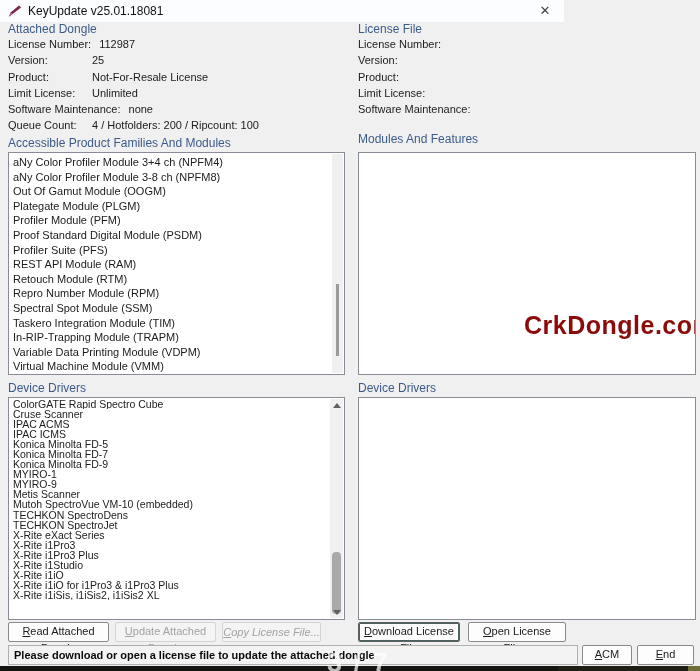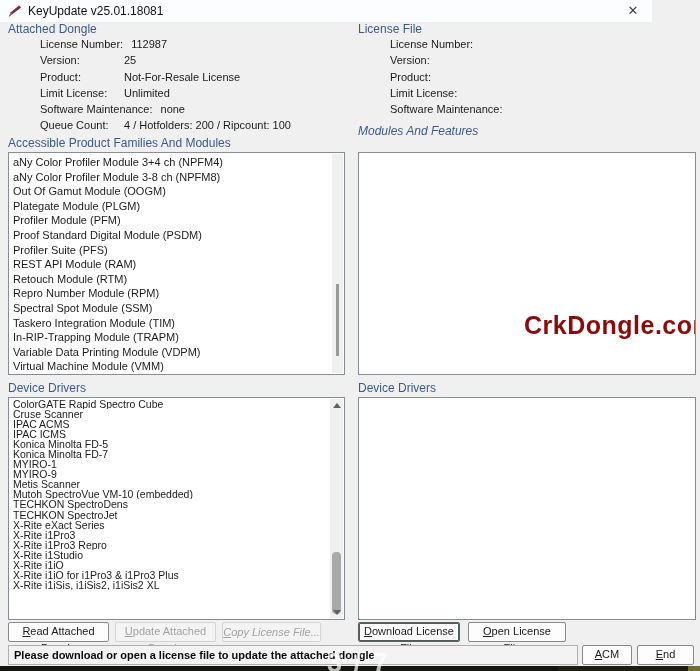--- a/index.html
+++ b/index.html
@@ -2,28 +2,28 @@
 <html><head>
 <meta charset="utf-8">
 <style>
   * { margin:0; padding:0; box-sizing:border-box; }
   html,body { width:700px; height:671px; }
   body { font-family:"Liberation Sans", sans-serif; background:#f0f0f0; position:relative; overflow:hidden; }
 
   .window { position:absolute; left:0; top:0; width:700px; height:671px; background:#f0f0f0; }
 
   
-  .titlebar { position:absolute; left:0; top:0; width:652px; height:22px; background:#fcfdff; display:flex; align-items:center; }
+  .titlebar { position:absolute; left:0; top:0; width:564px; height:22px; background:#fcfdff; display:flex; align-items:center; }
   .titlebar .app-icon { width:14px; height:14px; margin-left:8px; }
   .titlebar .title { font-size:12px; color:#111; margin-left:6px; }
   .close-btn { position:absolute; right:8px; top:2px; width:22px; height:18px; text-align:center; font-size:13px; color:#444; line-height:18px; cursor:default; }
 
   .section-header { position:absolute; font-size:12px; color:#3c5a8a; }
 
-  .field-col { position:absolute; font-size:11px; color:#1b1b1b;margin-left:32px; }
+  .field-col { position:absolute; font-size:11px; color:#1b1b1b; }
   .field-row { display:flex; height:16.3px; align-items:flex-start; }
   .field-row .flabel { min-width:84px; white-space:nowrap; padding-right:8px; }
   .field-row .fvalue { white-space:nowrap; }
 
   .listbox { position:absolute; background:#ffffff; border:1px solid #888c94; overflow:hidden; }
   .modules-list { font-size:11px; line-height:14.6px; padding:2px 22px 0 4px; color:#1b1b1b; }
   .modules-list .list-item, .device-list .list-item { white-space:nowrap; overflow:hidden; }
   .device-list { font-size:10.5px; line-height:10.05px; padding:1px 16px 0 4px; color:#1b1b1b; }
 
   
@@ -162,21 +162,21 @@
 
         <div class="list-item">Variable Data Printing Module (VDPM)</div>
 
         <div class="list-item">Virtual Machine Module (VMM)</div>
       </div>
     <div class="thin-scroll">
       <div class="thin-thumb" style="top:130px; height:72px;"></div>
     </div>
   </div>
 
-  <div class="section-header" style="left:358px; top:124px;font-style:italic;">Modules And Features</div>
+  <div class="section-header" style="left:358px; top:132px;">Modules And Features</div>
   <div class="listbox" style="left:358px; top:152px; width:338px; height:223px;">
     <div class="watermark-red" style="left:145px; top:158px;">CrkDongle.com</div>
   </div>
 
   <div class="section-header" style="left:8px; top:381px;">Device Drivers</div>
   <div class="listbox" style="left:8px; top:397px; width:337px; height:223px;">
     <div class="device-list">
 
         <div class="list-item">ColorGATE Rapid Spectro Cube</div>
 
@@ -184,39 +184,40 @@
 
         <div class="list-item">IPAC ACMS</div>
 
         <div class="list-item">IPAC ICMS</div>
 
 
         <div class="list-item">Konica Minolta FD-5</div>
 
         <div class="list-item">Konica Minolta FD-7</div>
 
+        <div class="list-item">Konica Minolta FD-9</div>
 
         <div class="list-item">MYIRO-1</div>
 
         <div class="list-item">MYIRO-9</div>
 
         <div class="list-item">Metis Scanner</div>
 
         <div class="list-item">Mutoh SpectroVue VM-10 (embedded)</div>
 
         <div class="list-item">TECHKON SpectroDens</div>
 
         <div class="list-item">TECHKON SpectroJet</div>
 
 
         <div class="list-item">X-Rite eXact Series</div>
 
         <div class="list-item">X-Rite i1Pro3</div>
 
-        <div class="list-item">X-Rite i1Pro3 Repro</div>
+        <div class="list-item">X-Rite i1Pro3 Plus</div>
 
         <div class="list-item">X-Rite i1Studio</div>
 
         <div class="list-item">X-Rite i1iO</div>
 
         <div class="list-item">X-Rite i1iO for i1Pro3 &amp; i1Pro3 Plus</div>
 
         <div class="list-item">X-Rite i1iSis, i1iSis2, i1iSis2 XL</div>
       </div>
     <div class="classic-scroll">

